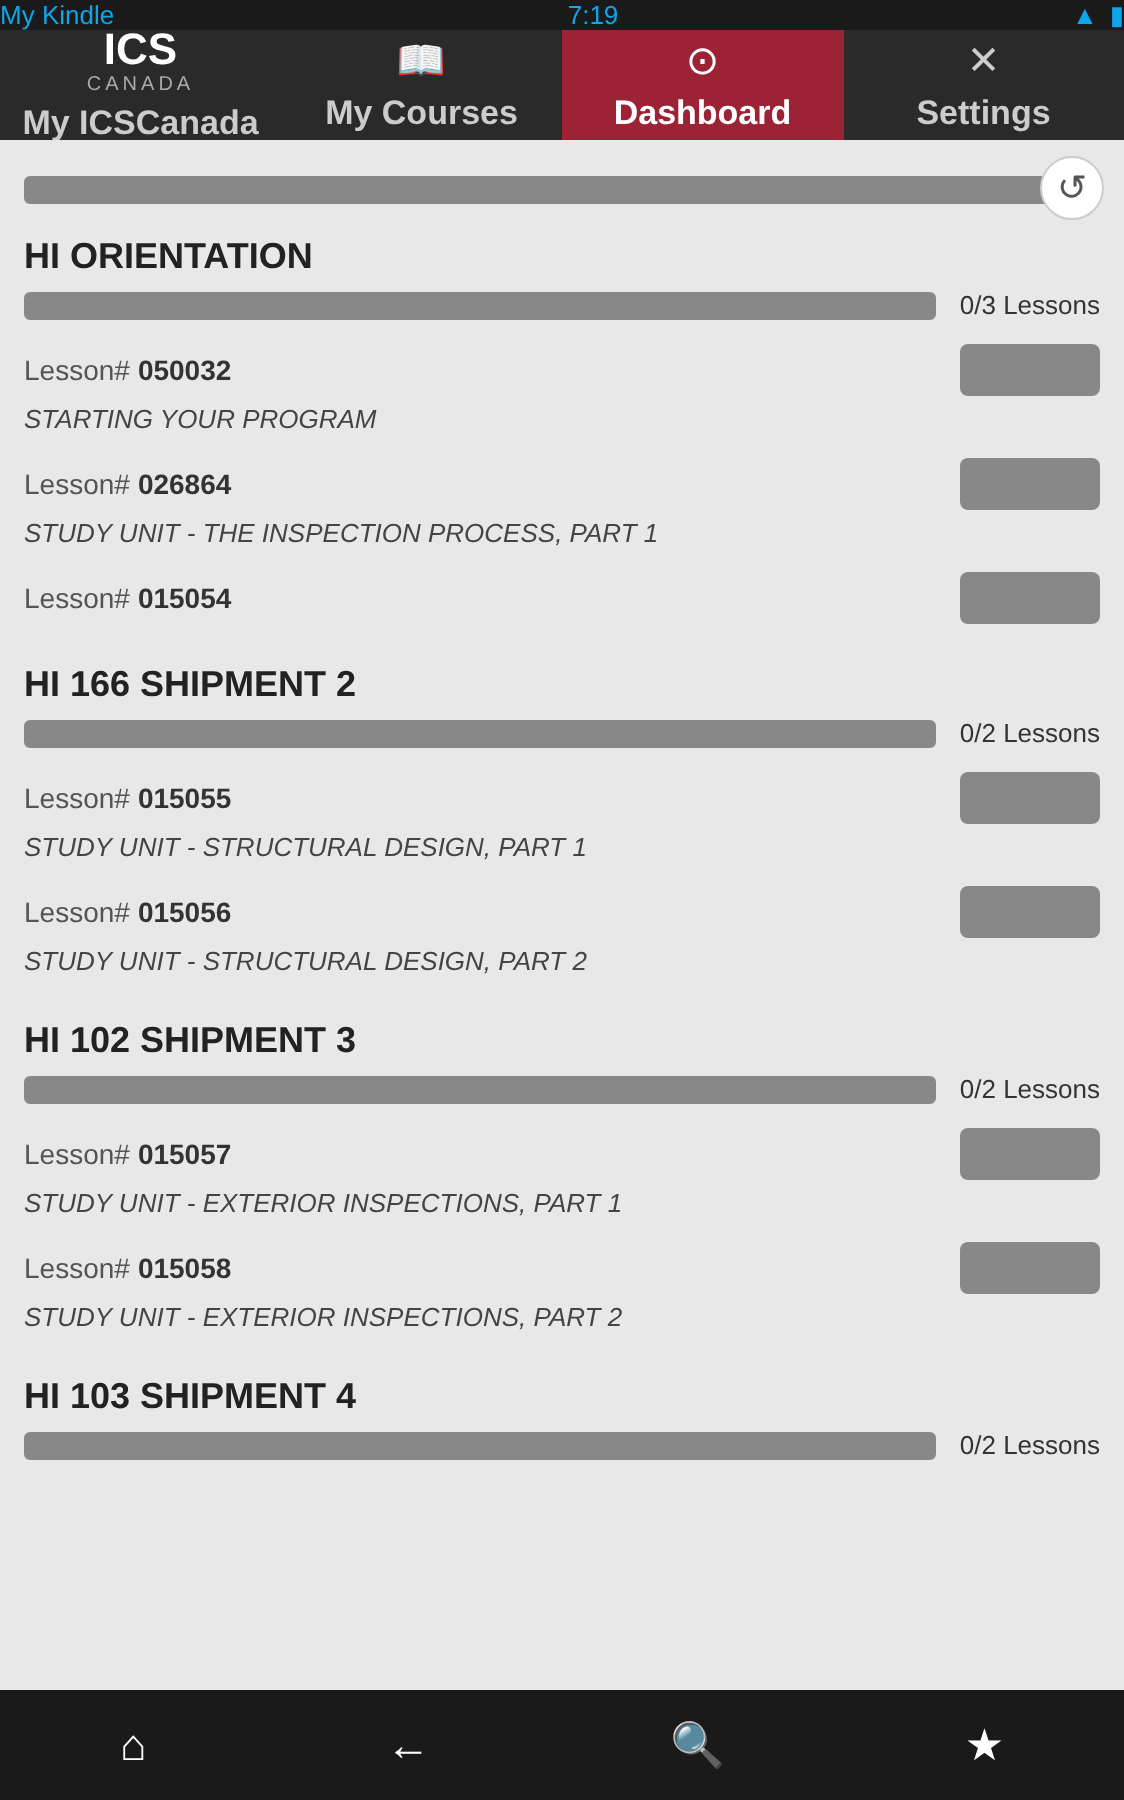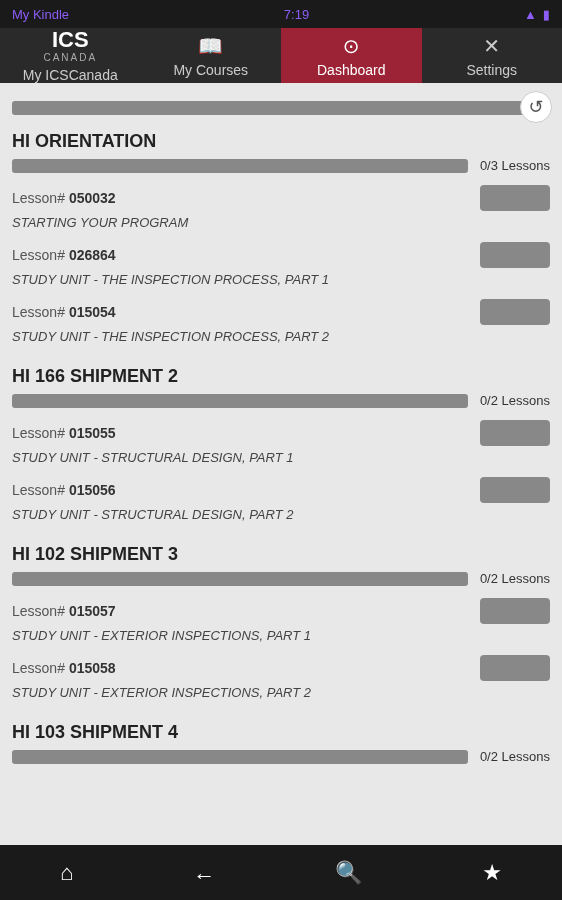--- a/index.html
+++ b/index.html
@@ -8,26 +8,26 @@
       height: 900px;
       font-family: Arial, sans-serif;
       background: #e8e8e8;
       overflow: hidden;
       position: relative;
     }
 
     
     .status-bar {
       background: #1a1a1a;
-      color: #8b5cf6;
+      color: #0ea5e9;
       display: flex;
       justify-content: space-between;
       align-items: center;
-      padding: 0 12px;
-      height: 28px;
+      padding: 0 0;
+      height: 15px;
       font-size: 13px;
     }
     .status-icons {
       display: flex;
       gap: 6px;
       align-items: center;
     }
 
     
     .nav-header {
@@ -47,21 +47,22 @@
       gap: 4px;
     }
     .nav-tab.active {
       background: #9b2335;
       color: #fff;
     }
     .nav-tab .nav-icon {
       font-size: 20px;
     }
     .nav-tab .nav-label {
-      font-size: 14px;
+      font-size: 17px;
+      font-weight: bold;
     }
     .ics-logo {
       display: flex;
       flex-direction: column;
       align-items: center;
       justify-content: center;
       line-height: 1.1;
     }
     .ics-logo .logo-main {
       font-size: 22px;
@@ -306,21 +307,20 @@
           <div class="lesson-subtitle">STUDY UNIT - THE INSPECTION PROCESS, PART 1</div>
         </div>
         <div class="lesson-row">
           <div class="lesson-top">
             <div class="lesson-num-wrap">
               <span class="lesson-hash">Lesson#</span>
               <span class="lesson-id">015054</span>
             </div>
             <button class="lesson-btn"></button>
           </div>
-          <div class="lesson-subtitle">STUDY UNIT - THE INSPECTION PROCESS, PART 2</div>
         </div>
       </div>
       <div class="module-section">
         <div class="module-title">HI 166 SHIPMENT 2</div>
         <div class="module-progress-wrap">
           <div class="module-progress-bar">
             <div class="module-progress-fill" style="width: 0%;"></div>
           </div>
           <span class="module-lessons-count">0/2 Lessons</span>
         </div>

